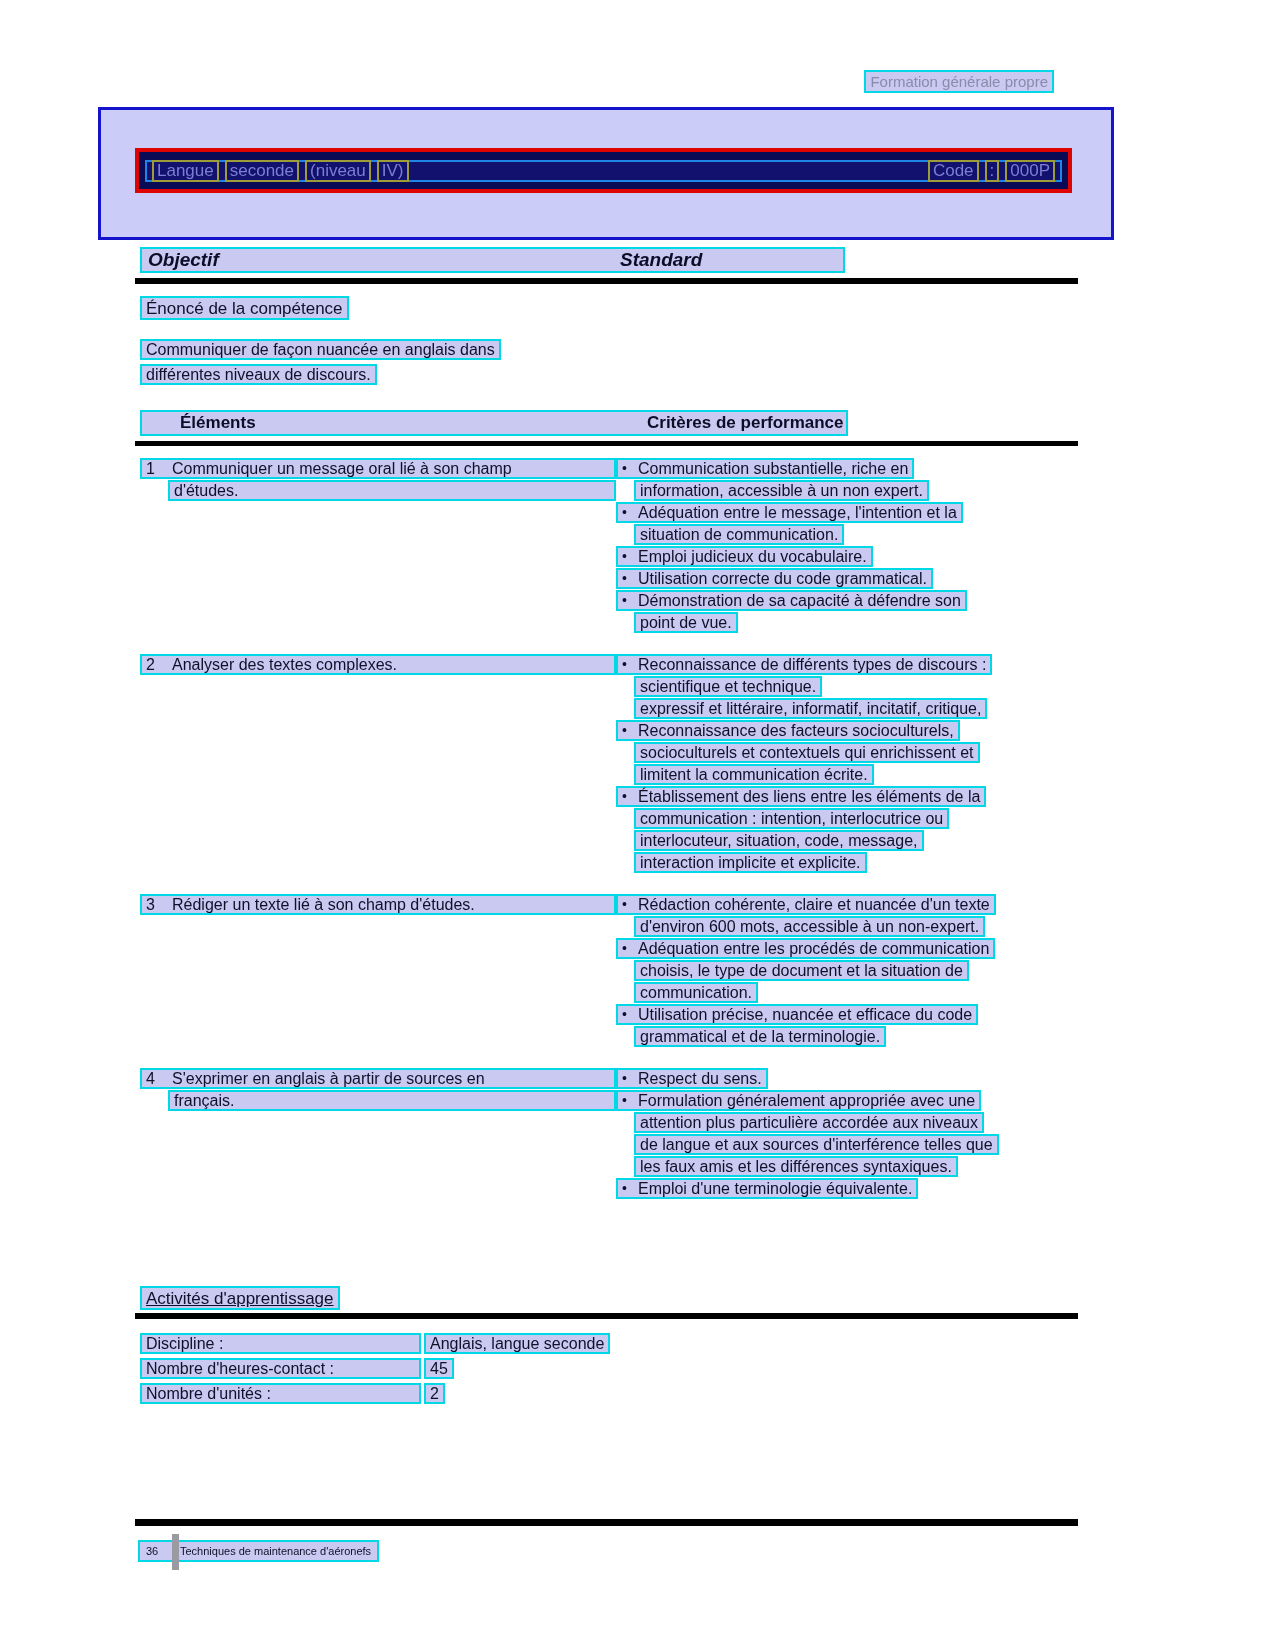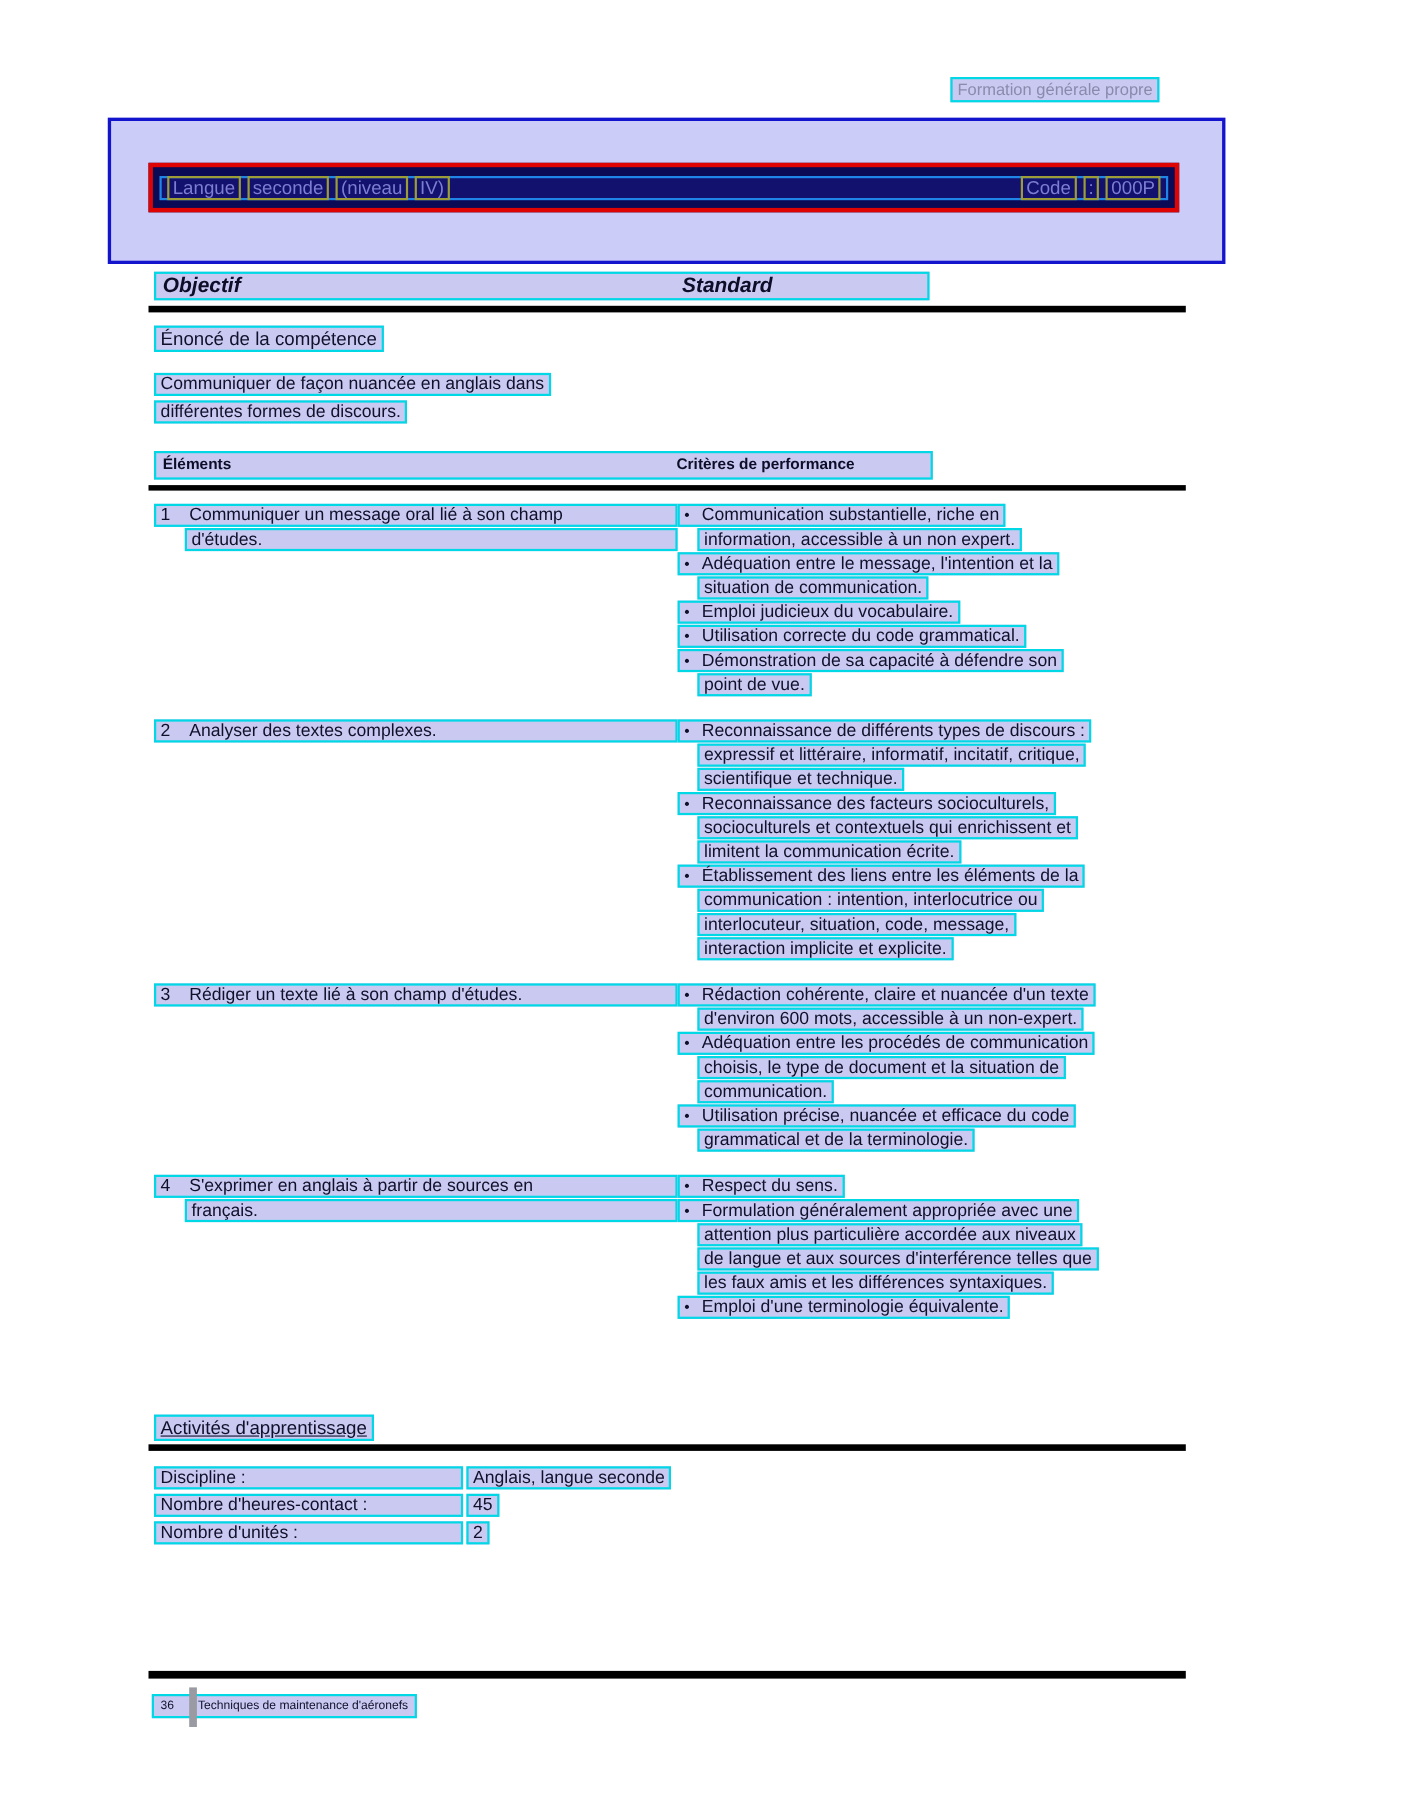--- a/index.html
+++ b/index.html
@@ -24,21 +24,21 @@
   .tword{border:2px solid #9c9c38;color:#7d7dd2;font-size:17px;line-height:18px;
       padding:0 3px;display:inline-block;}
   
   #obj-std-bar{position:absolute;left:140px;top:247px;width:705px;height:26px;
       background:#c9c9f2;border:2px solid #00d8e6;box-sizing:border-box;}
   #obj-std-bar .hdr{position:absolute;top:0px;font-weight:bold;font-style:italic;
       font-size:19px;color:#0d0d28;}
   
   #cols-bar{position:absolute;left:140px;top:410px;width:708px;height:26px;
       background:#c9c9f2;border:2px solid #00d8e6;box-sizing:border-box;}
-  #cols-bar .hdr{position:absolute;top:1px;font-weight:bold;font-size:14px;color:#0d0d28;}
+  #cols-bar .hdr{position:absolute;top:1px;font-weight:bold;font-size:17px;color:#0d0d28;margin-left:32px;}
   
   #items{position:absolute;left:140px;top:458px;width:940px;}
   .item-row{display:flex;align-items:flex-start;margin-bottom:20px;}
   .col-left{width:476px;flex:none;}
   .col-right{flex:1;}
   .ln{height:22px;}
   .col-left .hl{width:476px;display:flex;}
   .col-left .cont .hl{width:448px;margin-left:28px;}
   .num{width:26px;flex:none;}
   .col-right .cont .hl{margin-left:18px;}
@@ -81,21 +81,21 @@
   </div>
 
   <div id="obj-std-bar">
     <span class="hdr" style="left:6px;">Objectif</span>
     <span class="hdr" style="left:478px;">Standard</span>
   </div>
   <div class="rule" style="left:135px;top:278px;width:943px;height:6px;"></div>
 
   <span class="hl head abs" style="left:140px;top:296px;">Énoncé de la compétence</span>
   <span class="hl abs" style="left:140px;top:339px;">Communiquer de façon nuancée en anglais dans</span>
-  <span class="hl abs" style="left:140px;top:364px;">différentes formes de discours.</span>
+  <span class="hl abs" style="left:140px;top:364px;">différentes niveaux de discours.</span>
 
   <div id="cols-bar">
     <span class="hdr" style="left:6px;">Éléments</span>
     <span class="hdr" style="left:473px;">Critères de performance</span>
   </div>
   <div class="rule" style="left:135px;top:441px;width:943px;height:5px;"></div>
 
   <div id="items">
       <div class="item-row">
         <div class="col-left">
@@ -151,24 +151,24 @@
               <span>Analyser des textes complexes.</span>
             </span>
           </div>
         </div>
         <div class="col-right">
           <div class="ln"><span class="hl">
               <span class="bullet">•</span>
               <span>Reconnaissance de différents types de discours :</span>
             </span></div>
           <div class="ln cont"><span class="hl">
+              <span>scientifique et technique.</span>
+            </span></div>
+          <div class="ln cont"><span class="hl">
               <span>expressif et littéraire, informatif, incitatif, critique,</span>
-            </span></div>
-          <div class="ln cont"><span class="hl">
-              <span>scientifique et technique.</span>
             </span></div>
           <div class="ln"><span class="hl">
               <span class="bullet">•</span>
               <span>Reconnaissance des facteurs socioculturels,</span>
             </span></div>
           <div class="ln cont"><span class="hl">
               <span>socioculturels et contextuels qui enrichissent et</span>
             </span></div>
           <div class="ln cont"><span class="hl">
               <span>limitent la communication écrite.</span>

